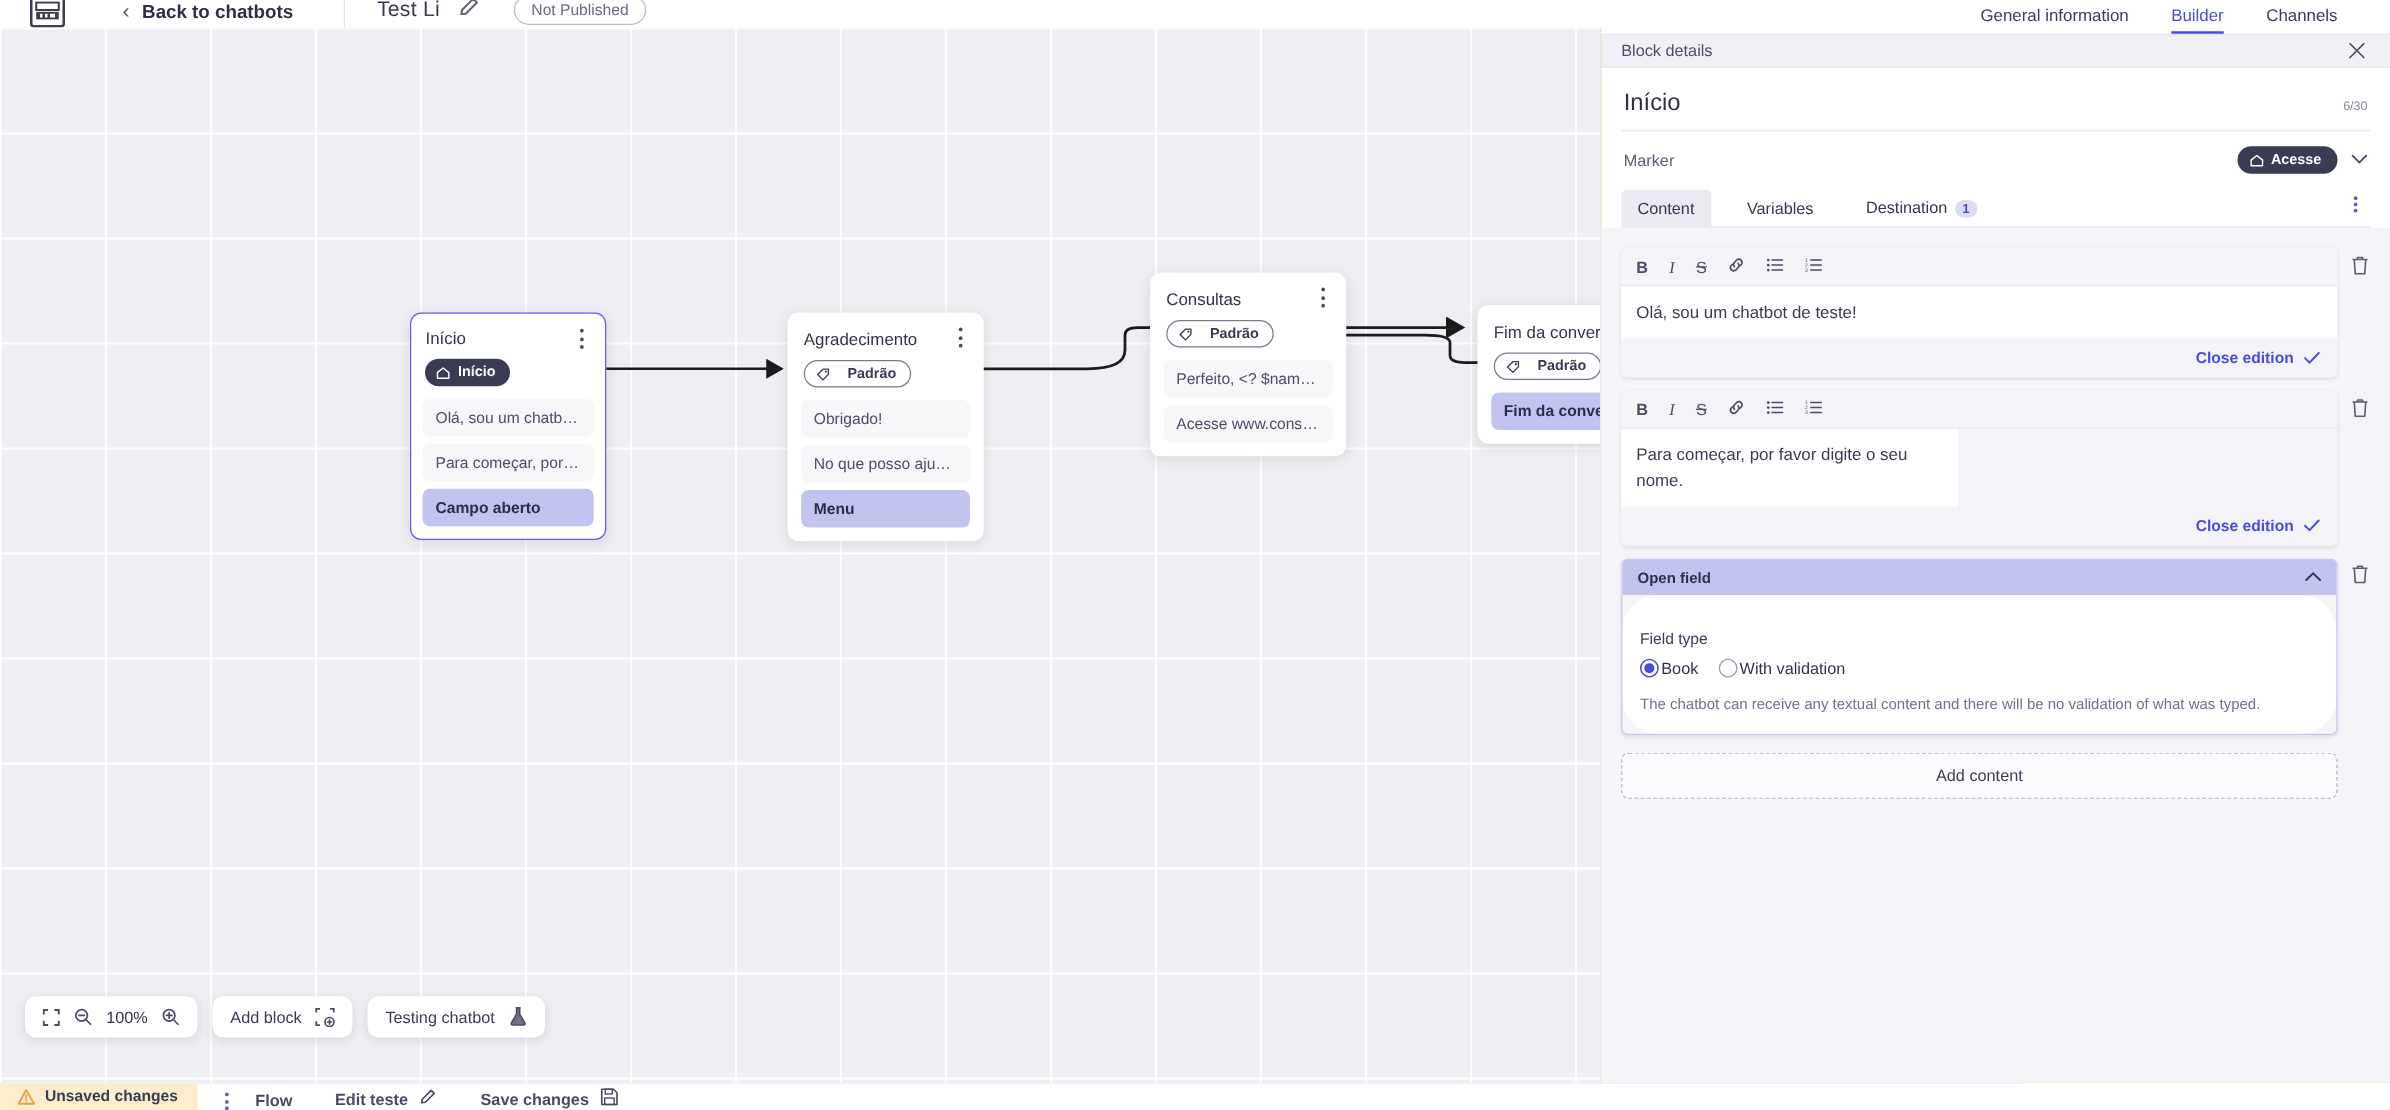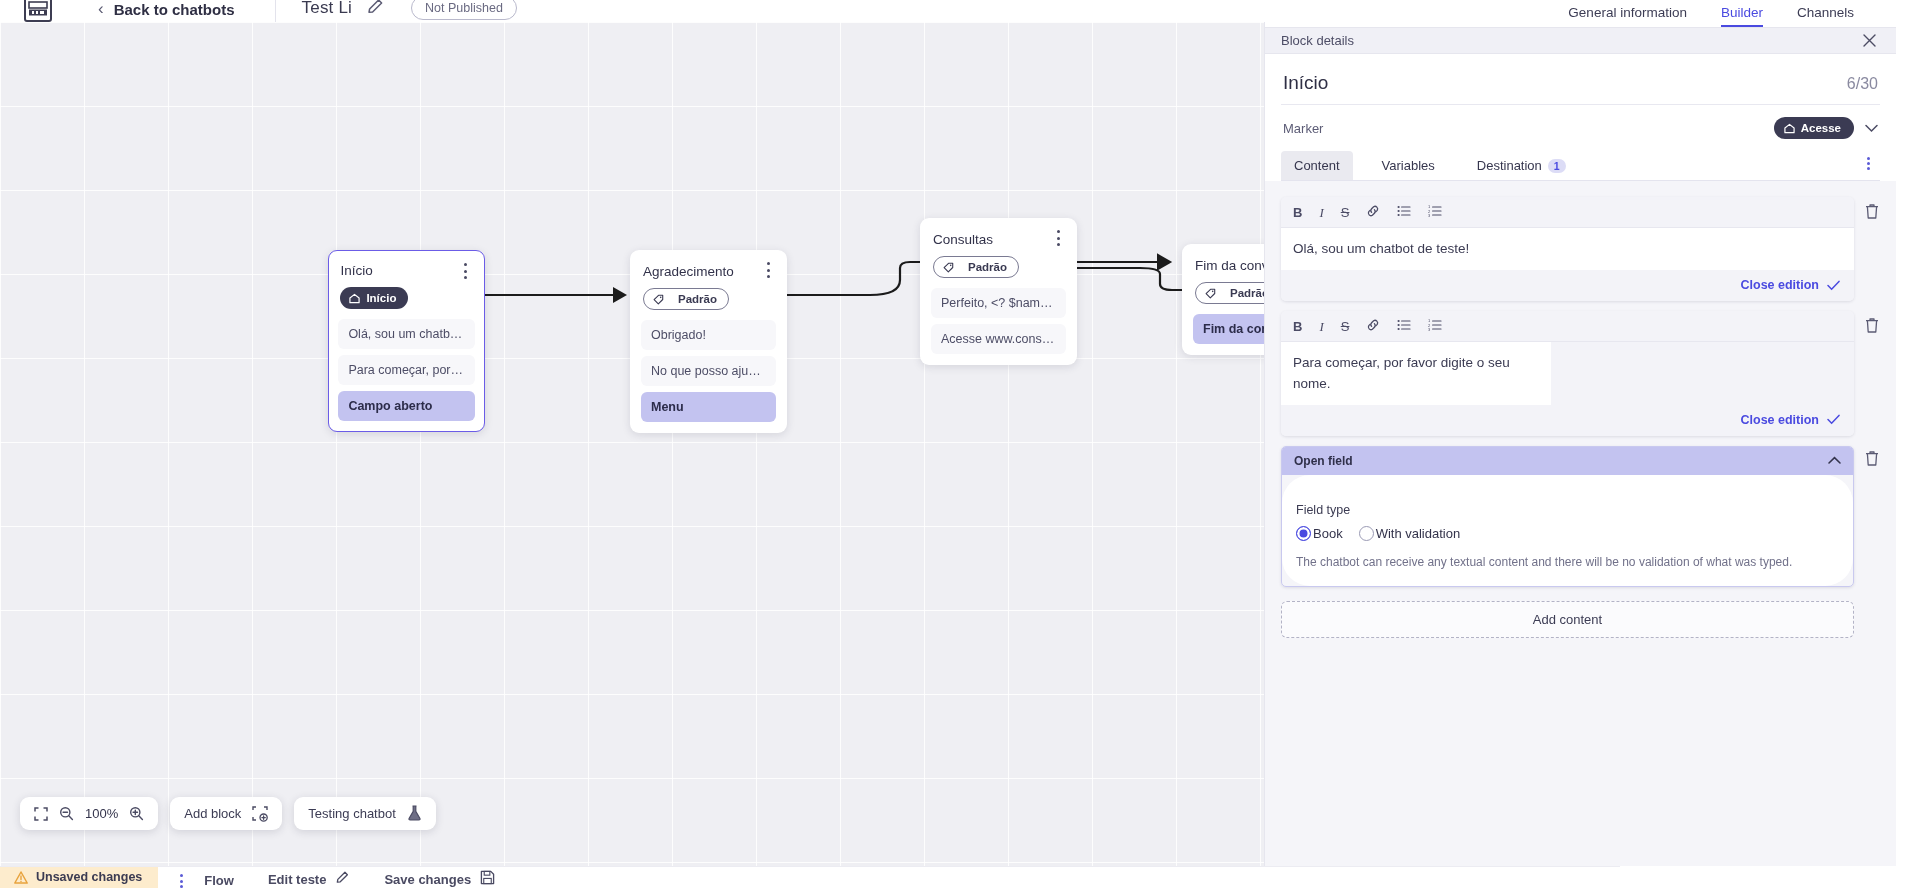--- a/index.html
+++ b/index.html
@@ -116,21 +116,21 @@
     cursor: pointer;
   }
   .sb-dots i { width: 3px; height: 3px; border-radius: 50%; background: #5b5bd6; }
   .sb-item {
     display: flex; align-items: center; gap: 9px;
     font-size: 13px; color: #4a4a62; font-weight: bold; margin-right: 34px; cursor: pointer;
   }
 
   
   .panel {
-    position: absolute; top: 0; right: 16px; width: 632px; height: 866px;
+    position: absolute; top: 0; right: 0; width: 632px; height: 866px;
     background: #eab308; z-index: 25;
     display: flex; flex-direction: column;
     border-left: 1px solid #e6e6ee;
   }
   .panel-tabs {
     height: 28px; background: #fff; display: flex; align-items: flex-end;
     gap: 34px; padding: 0 42px 0 0; justify-content: flex-end;
     border-bottom: 1px solid #e6e6ee;
   }
   .ptab {
@@ -146,21 +146,21 @@
   }
   .panel-head .lbl { font-size: 13px; color: #4d4d66; }
   .close-x { cursor: pointer; line-height: 0; }
 
   .panel-body { flex: 1; background: #fff; padding: 0 16px; overflow: hidden; }
   .block-title-row {
     display: flex; align-items: baseline; justify-content: space-between;
     padding: 18px 2px 10px 2px; border-bottom: 1px solid #e8e8f0;
   }
   .block-title { font-size: 19px; color: #2f2f45; }
-  .char-count { font-size: 16px; color: #8a8aa0; }
+  .char-count { font-size: 10px; color: #8a8aa0; }
   .marker-row {
     display: flex; align-items: center; justify-content: space-between;
     padding: 12px 2px 12px 2px;
   }
   .marker-lbl { font-size: 13px; color: #5c5c76; }
   .marker-pick { display: flex; align-items: center; gap: 11px; cursor: pointer; }
   .marker-pill {
     display: inline-flex; align-items: center; gap: 6px;
     background: #3b3b53; color: #fff; border-radius: 14px;
     padding: 5px 13px 5px 10px; font-size: 11.5px; font-weight: bold;

